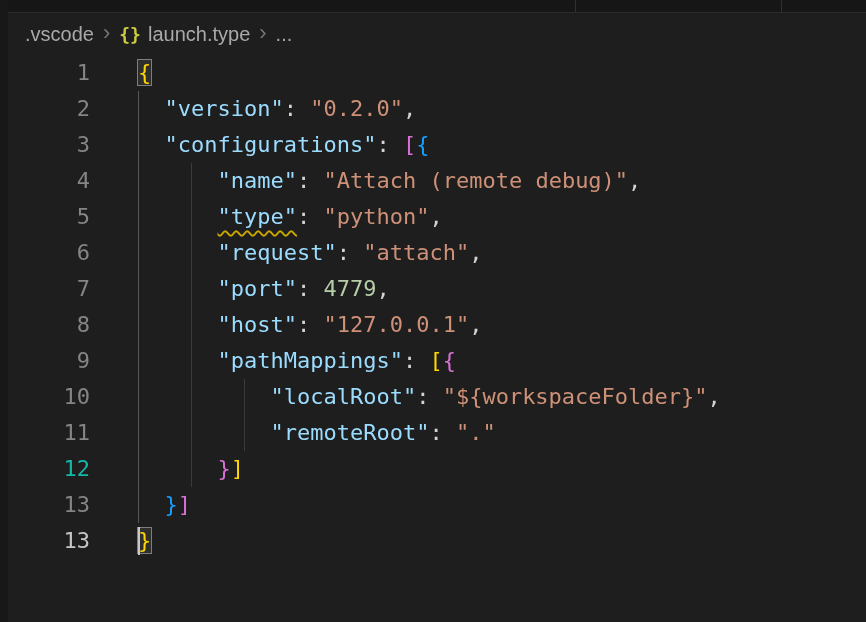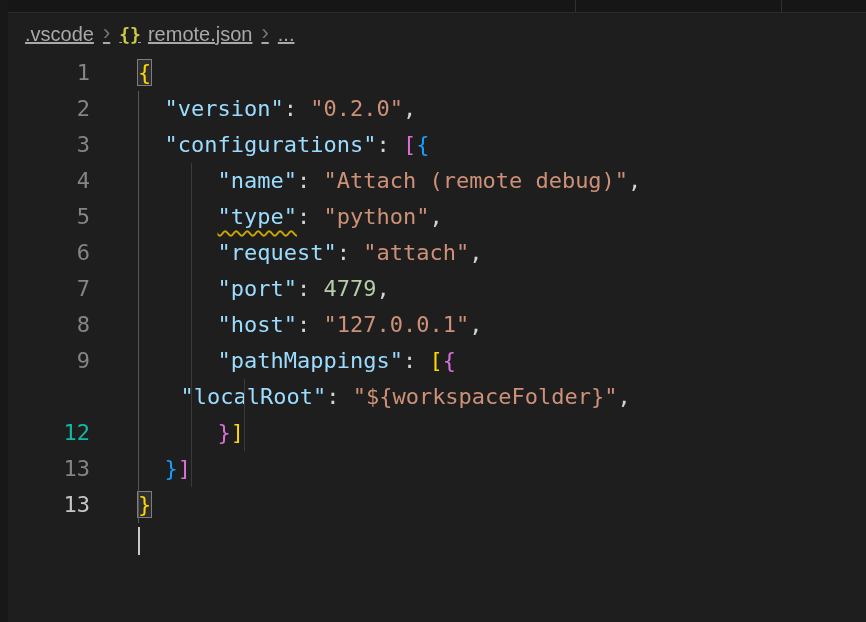--- a/index.html
+++ b/index.html
@@ -22,21 +22,20 @@
   .left-strip {
     position: absolute; top: 0; left: 0; width: 8px; height: 622px; background: #181818;
   }
 
   
   .breadcrumb {
     position: absolute; top: 13px; left: 8px; height: 42px; right: 0;
     display: flex; align-items: center; padding-left: 17px;
     font-family: "Liberation Sans", sans-serif; font-size: 20px; color: #a9a9a9;
     white-space: nowrap;
-    text-decoration: underline;
   }
   .bc-seg { cursor: pointer; }
   .bc-sep { color: #767676; font-size: 22px; margin: 0 9px; line-height: 1; position: relative; top: -1px; }
   .bc-icon { font-family: "DejaVu Sans Mono", monospace; font-size: 18px; margin-right: 7px; font-weight: bold; }
 
   
   .code {
     position: absolute; top: 55px; left: 0; right: 0; bottom: 0;
     font-family: "DejaVu Sans Mono", monospace; font-size: 22px; line-height: 36px;
   }
@@ -73,21 +72,21 @@
     <div class="tab-sep s1"></div>
     <div class="tab-sep s2"></div>
   </div>
 
   <div class="left-strip"></div>
 
   <div class="breadcrumb">
     <span class="bc-seg" style="color: rgb(169, 169, 169);">.vscode</span>
     <span class="bc-sep">›</span>
     <span class="bc-icon" style="color: rgb(203, 203, 65);">{}</span>
-    <span class="bc-seg" style="color: rgb(169, 169, 169);">remote.json</span>
+    <span class="bc-seg" style="color: rgb(169, 169, 169);">launch.type</span>
     <span class="bc-sep">›</span>
     <span class="bc-seg" style="color: rgb(169, 169, 169);">...</span>
   </div>
 
   <div class="code">
       <div class="line">
         <span class="ln" style="color: rgb(133, 133, 133);">1</span>
         <span class="lc"><span class="bracket-match" style="color: rgb(255, 215, 0);">{</span></span>
       </div>
       <div class="line">
@@ -116,21 +115,26 @@
       </div>
       <div class="line">
         <span class="ln" style="color: rgb(133, 133, 133);">8</span>
         <span class="lc"><span style="color: rgb(212, 212, 212);">      </span><span style="color: rgb(156, 220, 254);">"host"</span><span style="color: rgb(212, 212, 212);">: </span><span style="color: rgb(206, 145, 120);">"127.0.0.1"</span><span style="color: rgb(212, 212, 212);">,</span></span>
       </div>
       <div class="line">
         <span class="ln" style="color: rgb(133, 133, 133);">9</span>
         <span class="lc"><span style="color: rgb(212, 212, 212);">      </span><span style="color: rgb(156, 220, 254);">"pathMappings"</span><span style="color: rgb(212, 212, 212);">: </span><span style="color: rgb(255, 215, 0);">[</span><span style="color: rgb(218, 112, 214);">{</span></span>
       </div>
       <div class="line">
+        <span class="ln" style="color: rgb(133, 133, 133);">10</span>
         <span class="lc"><span style="color: rgb(212, 212, 212);">          </span><span style="color: rgb(156, 220, 254);">"localRoot"</span><span style="color: rgb(212, 212, 212);">: </span><span style="color: rgb(206, 145, 120);">"${workspaceFolder}"</span><span style="color: rgb(212, 212, 212);">,</span></span>
+      </div>
+      <div class="line">
+        <span class="ln" style="color: rgb(133, 133, 133);">11</span>
+        <span class="lc"><span style="color: rgb(212, 212, 212);">          </span><span style="color: rgb(156, 220, 254);">"remoteRoot"</span><span style="color: rgb(212, 212, 212);">: </span><span style="color: rgb(206, 145, 120);">"."</span></span>
       </div>
       <div class="line">
         <span class="ln" style="color: #14b8a6;">12</span>
         <span class="lc"><span style="color: rgb(212, 212, 212);">      </span><span style="color: rgb(218, 112, 214);">}</span><span style="color: rgb(255, 215, 0);">]</span></span>
       </div>
       <div class="line">
         <span class="ln" style="color: rgb(133, 133, 133);">13</span>
         <span class="lc"><span style="color: rgb(212, 212, 212);">  </span><span style="color: rgb(23, 159, 255);">}</span><span style="color: rgb(218, 112, 214);">]</span></span>
       </div>
       <div class="line">

